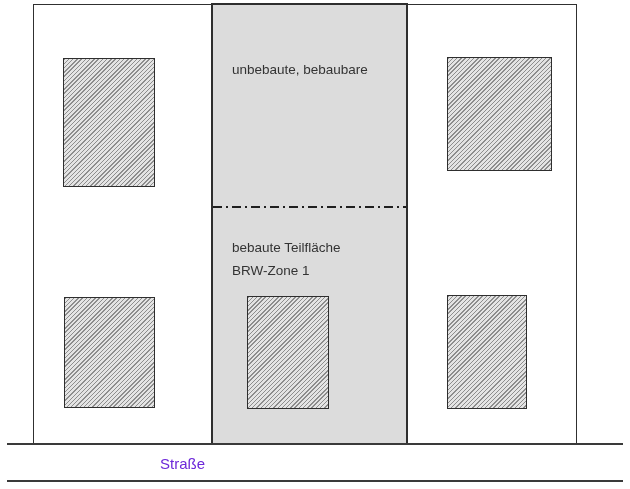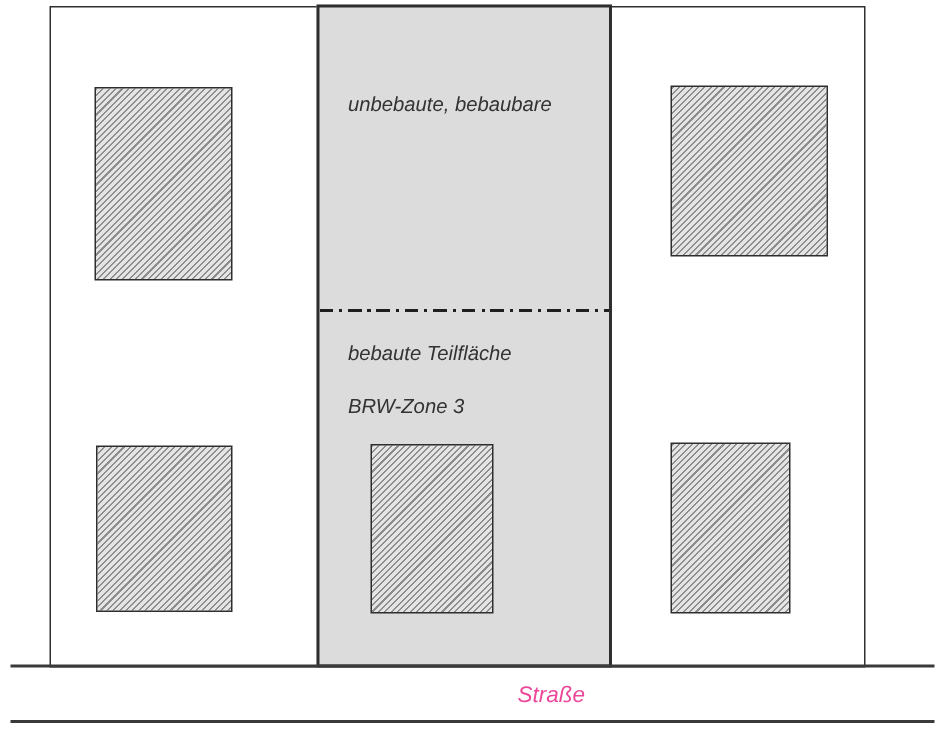--- a/index.html
+++ b/index.html
@@ -7,21 +7,20 @@
     padding: 0;
     background: #ffffff;
     font-family: "Liberation Sans", sans-serif;
   }
   .canvas {
     position: relative;
     width: 630px;
     height: 489px;
     background: #ffffff;
     overflow: hidden;
-    font-style: italic;
   }
   
   .outer-parcel {
     position: absolute;
     left: 33px;
     top: 4px;
     width: 544px;
     height: 441px;
     border: 1.5px solid #303030;
     box-sizing: border-box;
@@ -54,21 +53,21 @@
     );
   }
   .label {
     position: absolute;
     color: #333333;
     font-size: 13.5px;
     line-height: 23px;
     white-space: nowrap;
   }
   .upper-zone-label { left: 232px; top: 58px; }
-  .lower-zone-label { left: 232px; top: 224px; }
+  .lower-zone-label { left: 232px; top: 236px; }
   .zone-name-label  { left: 232px; top: 259px; }
   
   .building {
     position: absolute;
     border: 1.5px solid #2e2e2e;
     box-sizing: border-box;
     background: repeating-linear-gradient(
       135deg,
       #8d8d8d 0px, #8d8d8d 1px,
       #e4e4e4 1px, #e4e4e4 3px
@@ -87,22 +86,22 @@
     height: 2px;
     background: #3a3a3a;
   }
   .street-line-top    { top: 443px; }
   .street-line-bottom { top: 480px; }
   .street-label {
     position: absolute;
     left: 160px;
     top: 454px;
     width: 230px;
-    text-align: right;
-    color: #ec4899;
+    text-align: left;
+    color: #6d28d9;
     font-size: 15px;
     line-height: 20px;
   }
 </style>
 </head>
 <body>
 
 <div class="canvas">
 
   <div class="outer-parcel"></div>
@@ -110,21 +109,21 @@
   <div class="gray-strip"></div>
 
   <div class="label upper-zone-label">
     <div>unbebaute, bebaubare</div>
   </div>
 
   <div class="zone-divider"></div>
 
   <div class="label lower-zone-label">bebaute Teilfläche</div>
 
-  <div class="label zone-name-label">BRW-Zone 3</div>
+  <div class="label zone-name-label">BRW-Zone 1</div>
 
   <div class="building b-left-top"></div>
   <div class="building b-left-bottom"></div>
   <div class="building b-center-bottom"></div>
   <div class="building b-right-top"></div>
   <div class="building b-right-bottom"></div>
 
   <div class="street-line street-line-top"></div>
   <div class="street-label">Straße</div>
   <div class="street-line street-line-bottom"></div>

